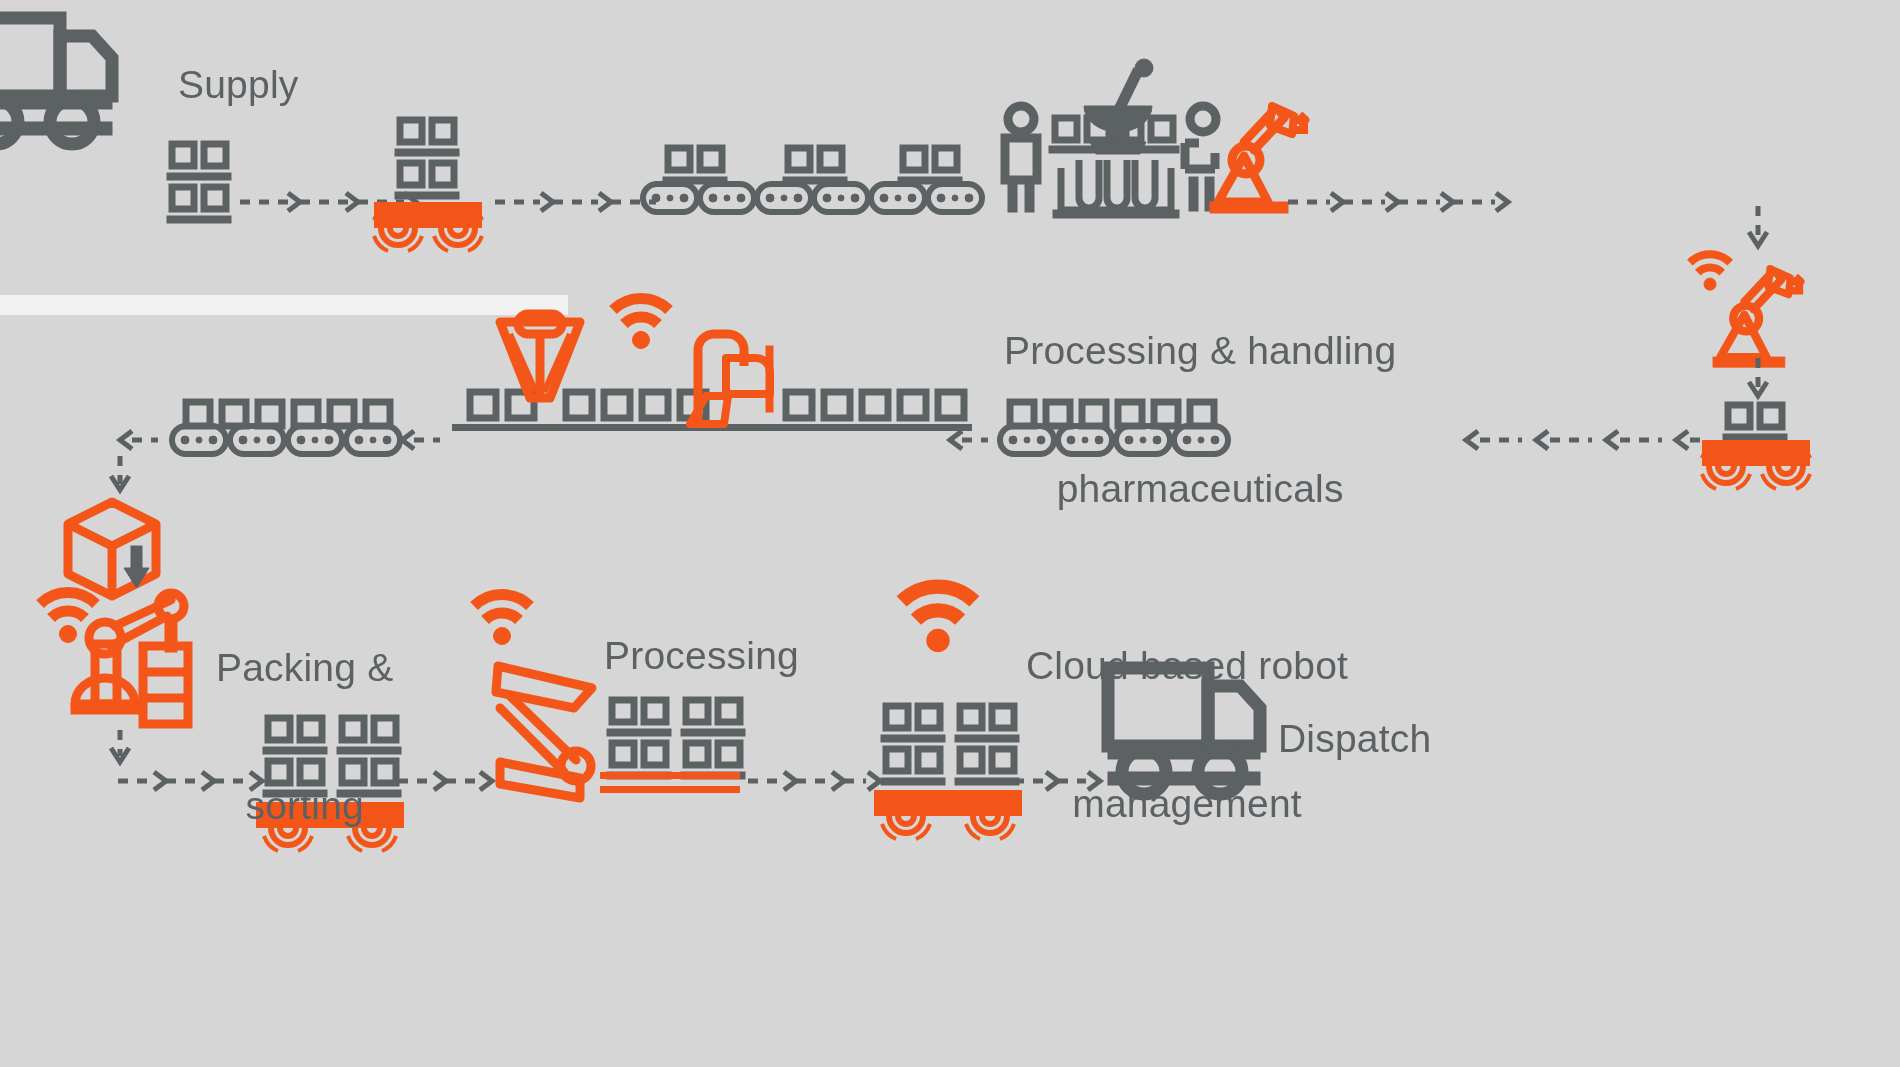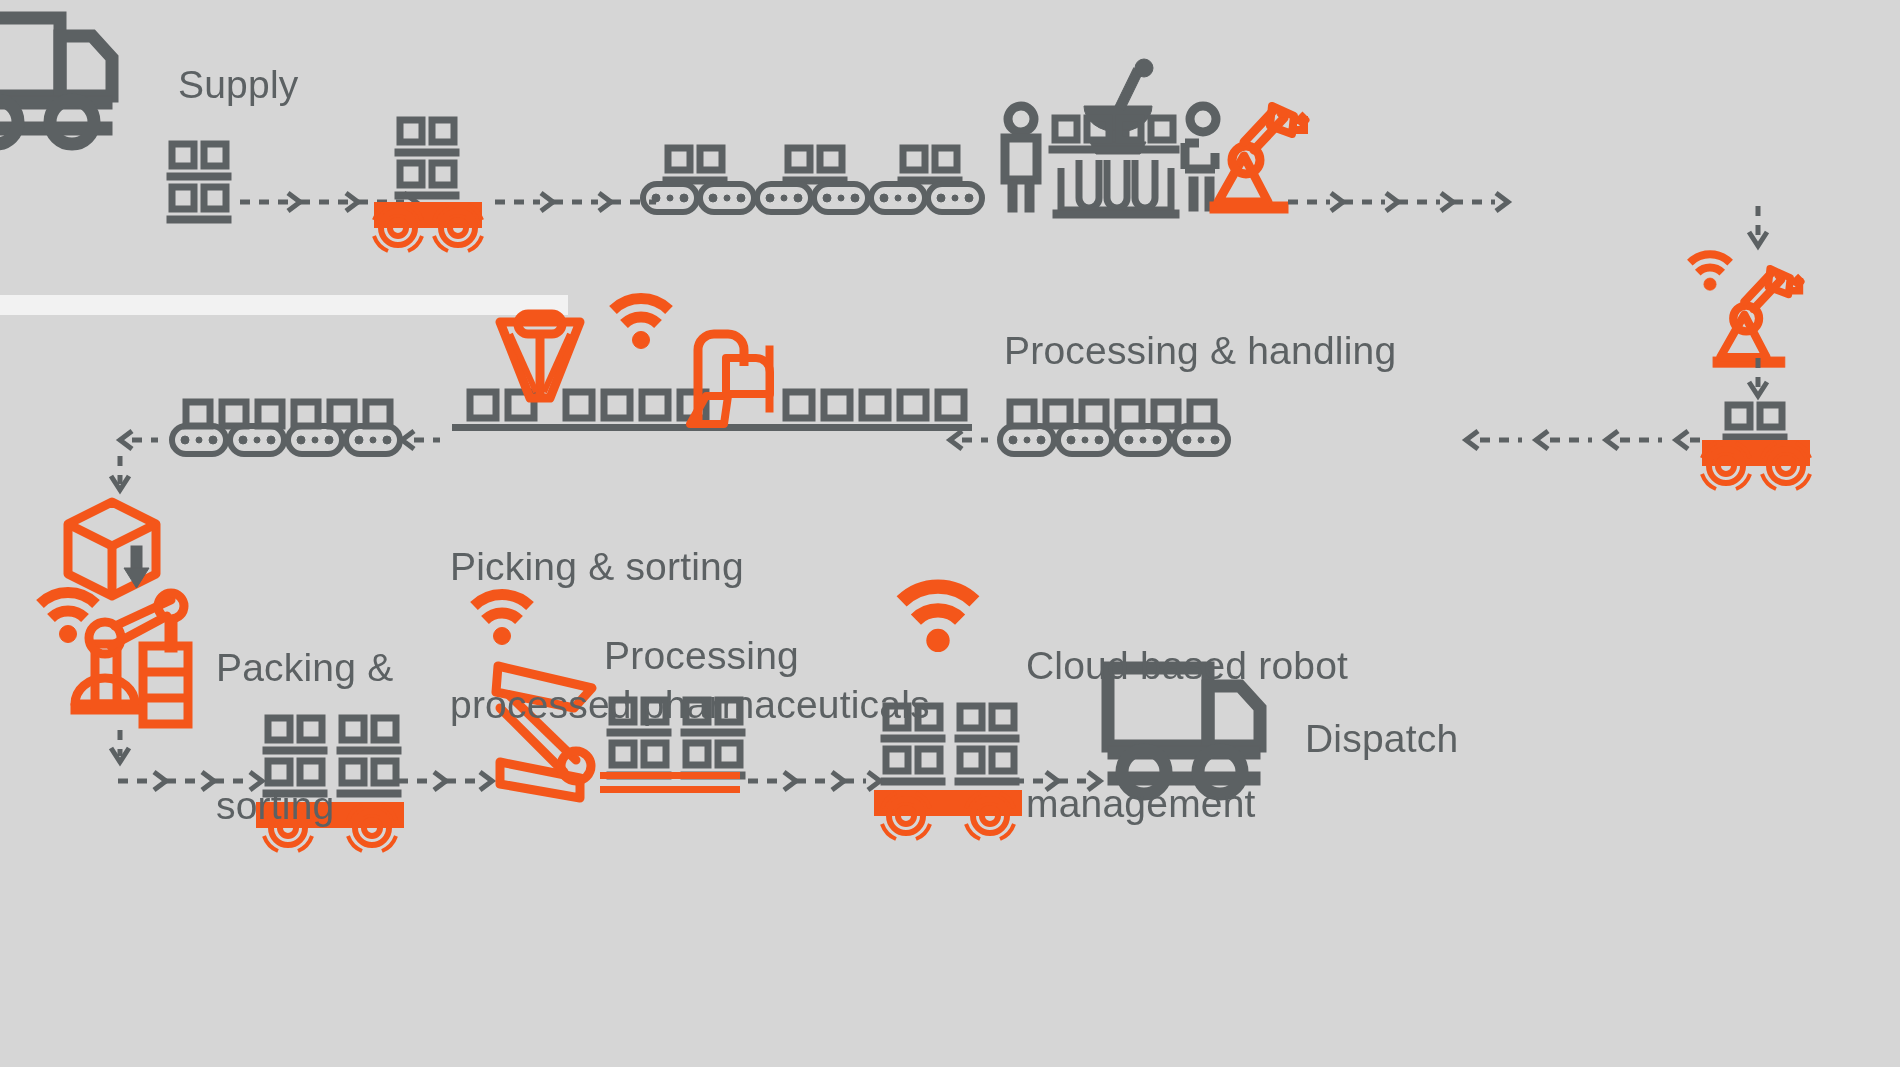--- a/index.html
+++ b/index.html
@@ -8,20 +8,21 @@
   }
   body {
     width: 1900px; height: 1067px;
     font-family: "Liberation Sans", sans-serif;
     overflow: hidden;
   }
   #stage {
     position: relative;
     width: 1900px; height: 1067px;
     background: #d6d6d6;
+    text-align: center;
   }
   .abs { position: absolute; }
   .label {
     color: #5c6163;
     font-size: 39px;
     font-weight: 400;
     line-height: 1.18;
     letter-spacing: 0.2px;
     white-space: pre;
   }
@@ -575,34 +576,31 @@
       <use href="#truck"></use>
     </g>
 
   </svg>
 
   <div class="abs label" style="left:178px; top:62px;">Supply</div>
 
 
   <div class="abs label" style="left:1004px; top:236px;">
     <div>Processing &amp; handling</div>
+    <div>pharmaceuticals</div>
   </div>
 
-  <div class="abs label" style="left:450px; top:452px;">
-    <div>Picking &amp; sorting</div>
-    <div>processed pharmaceuticals</div>
-  </div>
 
   <div class="abs label" style="left:216px; top:553px;">
     <div>Packing &amp;</div>
     <div>sorting</div>
   </div>
 
   <div class="abs label" style="left:604px; top:633px;">Processing</div>
 
   <div class="abs label" style="left:1004px; top:551px;margin-left:22px;">
     <div>Cloud based robot</div>
     <div>management</div>
   </div>
 
-  <div class="abs label" style="left:1278px; top:716px;margin-left:27px;">Dispatch</div>
+  <div class="abs label" style="left:1278px; top:716px;">Dispatch</div>
 
 </div>
 
 </body></html>

